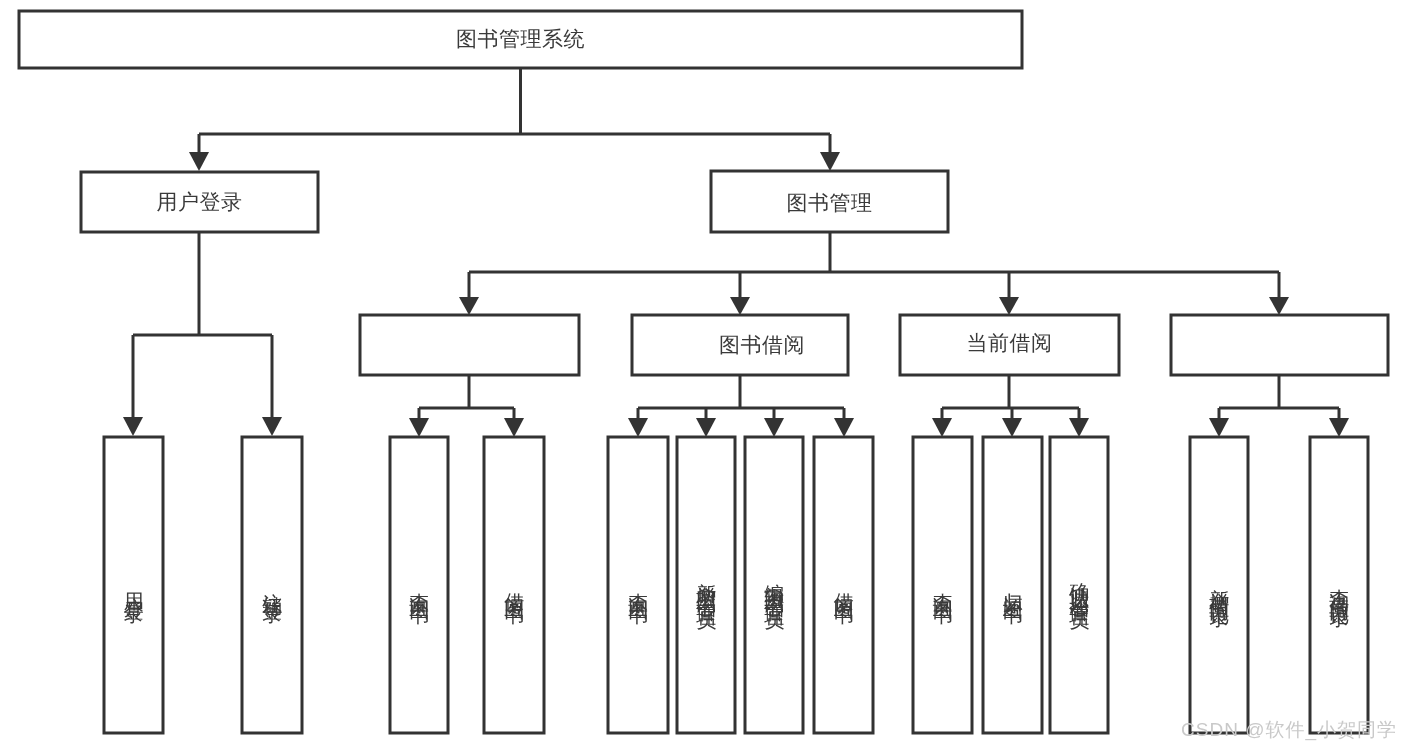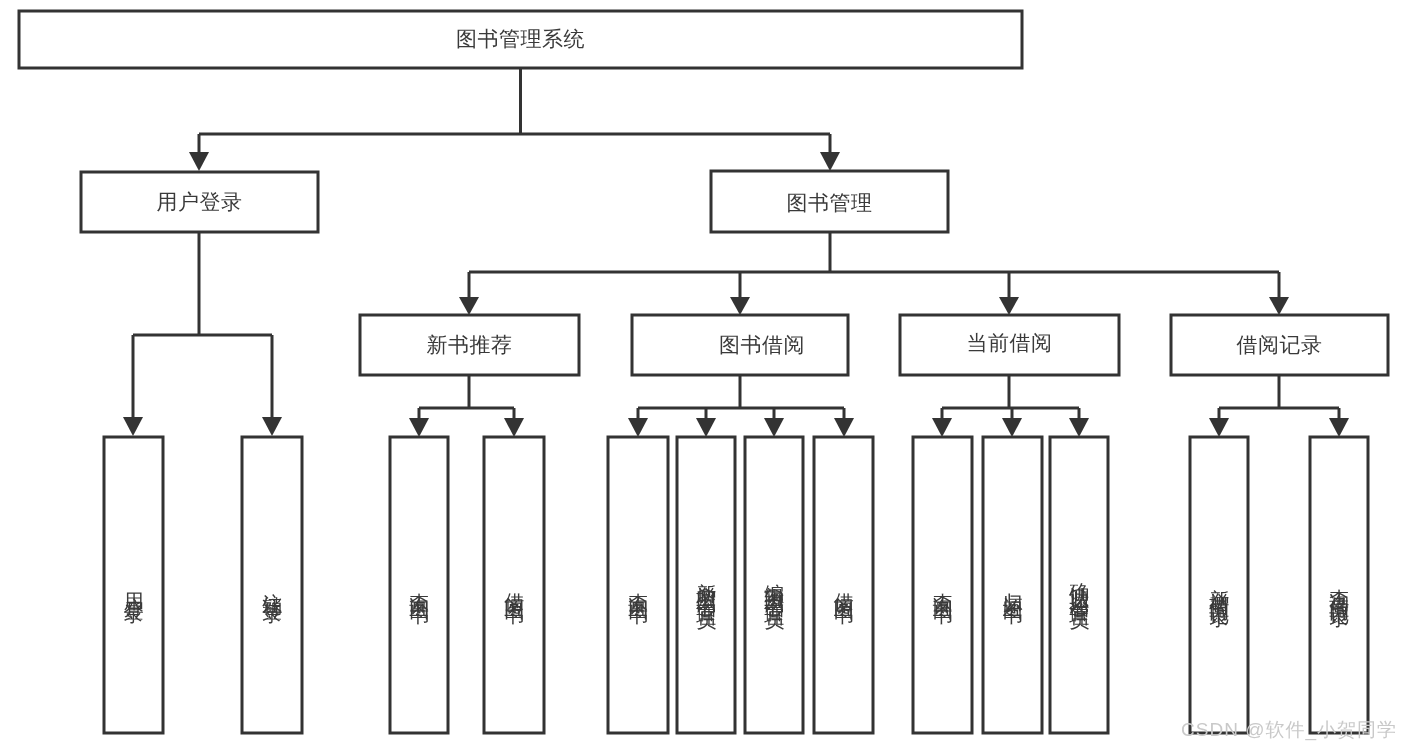--- a/index.html
+++ b/index.html
@@ -149,24 +149,22 @@
 
     <rect class="box-rect" x="1190" y="437" width="58" height="296"></rect>
     <rect class="box-rect" x="1310" y="437" width="58" height="296"></rect>
   </svg>
 
   <div class="node-label horizontal" style="left:19px;top:11px;width:1003px;height:57px;">图书管理系统</div>
 
   <div class="node-label horizontal" style="left:81px;top:172px;width:237px;height:60px;">用户登录</div>
   <div class="node-label horizontal" style="left:711px;top:171px;width:237px;height:64px;">图书管理</div>
 
-  <div class="node-label horizontal" style="left:360px;top:315px;width:219px;height:60px;">新书推荐</div>
   <div class="node-label horizontal" style="left:632px;top:315px;width:260px;height:60px;">图书借阅</div>
   <div class="node-label horizontal" style="left:900px;top:315px;width:219px;height:56px;">当前借阅</div>
-  <div class="node-label horizontal" style="left:1171px;top:315px;width:217px;height:60px;">借阅记录</div>
 
   <div class="node-label vertical" style="left:104px;top:437px;width:59px;height:296px;">用户登录</div>
   <div class="node-label vertical" style="left:242px;top:437px;width:60px;height:296px;">注销登录</div>
 
   <div class="node-label vertical" style="left:390px;top:437px;width:58px;height:296px;">查询图书</div>
   <div class="node-label vertical" style="left:484px;top:437px;width:60px;height:296px;">借阅图书</div>
 
   <div class="node-label vertical" style="left:608px;top:437px;width:60px;height:296px;">查询图书</div>
   <div class="node-label vertical" style="left:677px;top:437px;width:58px;height:296px;">新增图书（管理员）</div>
   <div class="node-label vertical" style="left:745px;top:437px;width:58px;height:296px;">编辑图书（管理员）</div>

